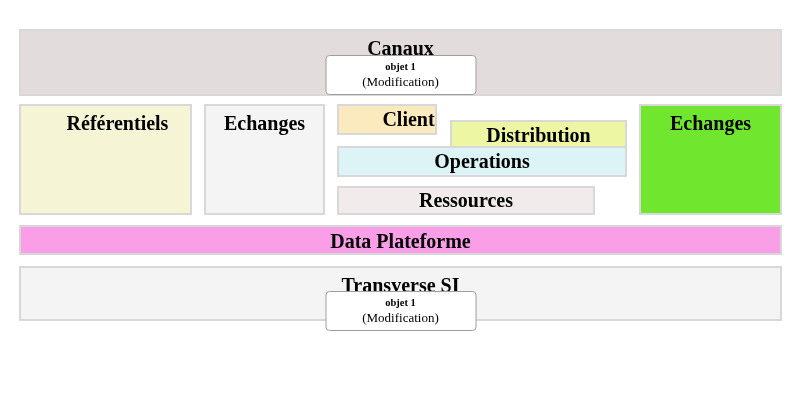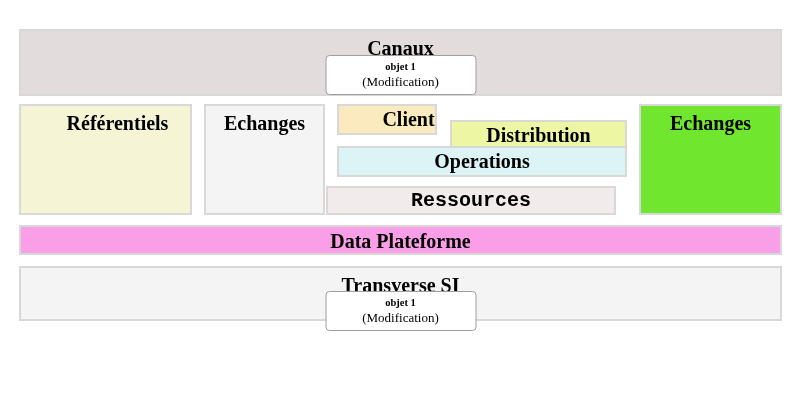--- a/index.html
+++ b/index.html
@@ -29,21 +29,21 @@
   }
   .center-label .zone-title { padding-top: 0; }
 
   
   .canaux        { left: 19px;  top: 29px;  width: 763px; height: 67px;  }
   .referentiels  { left: 19px;  top: 104px; width: 173px; height: 111px; }
   .pilotage      { left: 204px; top: 104px; width: 121px; height: 111px; }
   .client        { left: 337px; top: 104px; width: 100px; height: 31px; padding-left: 43px;  }
   .distribution  { left: 450px; top: 104px; width: 177px; height: 31px;  }
   .operations    { left: 337px; top: 146px; width: 290px; height: 31px;  }
-  .ressources    { left: 326px; top: 186px; width: 290px; height: 29px; font-family: Liberation Mono, monospace;  }
+  .ressources    { left: 337px; top: 186px; width: 258px; height: 29px;  }
   .echanges      { left: 639px; top: 104px; width: 143px; height: 111px; }
   .data-plateforme { left: 19px; top: 225px; width: 763px; height: 30px; }
   .transverse    { left: 19px;  top: 266px; width: 763px; height: 55px;  }
 
   .objet-box {
     position: absolute;
     left: 50%;
     transform: translateX(-50%);
     width: 151px;
     height: 40px;

